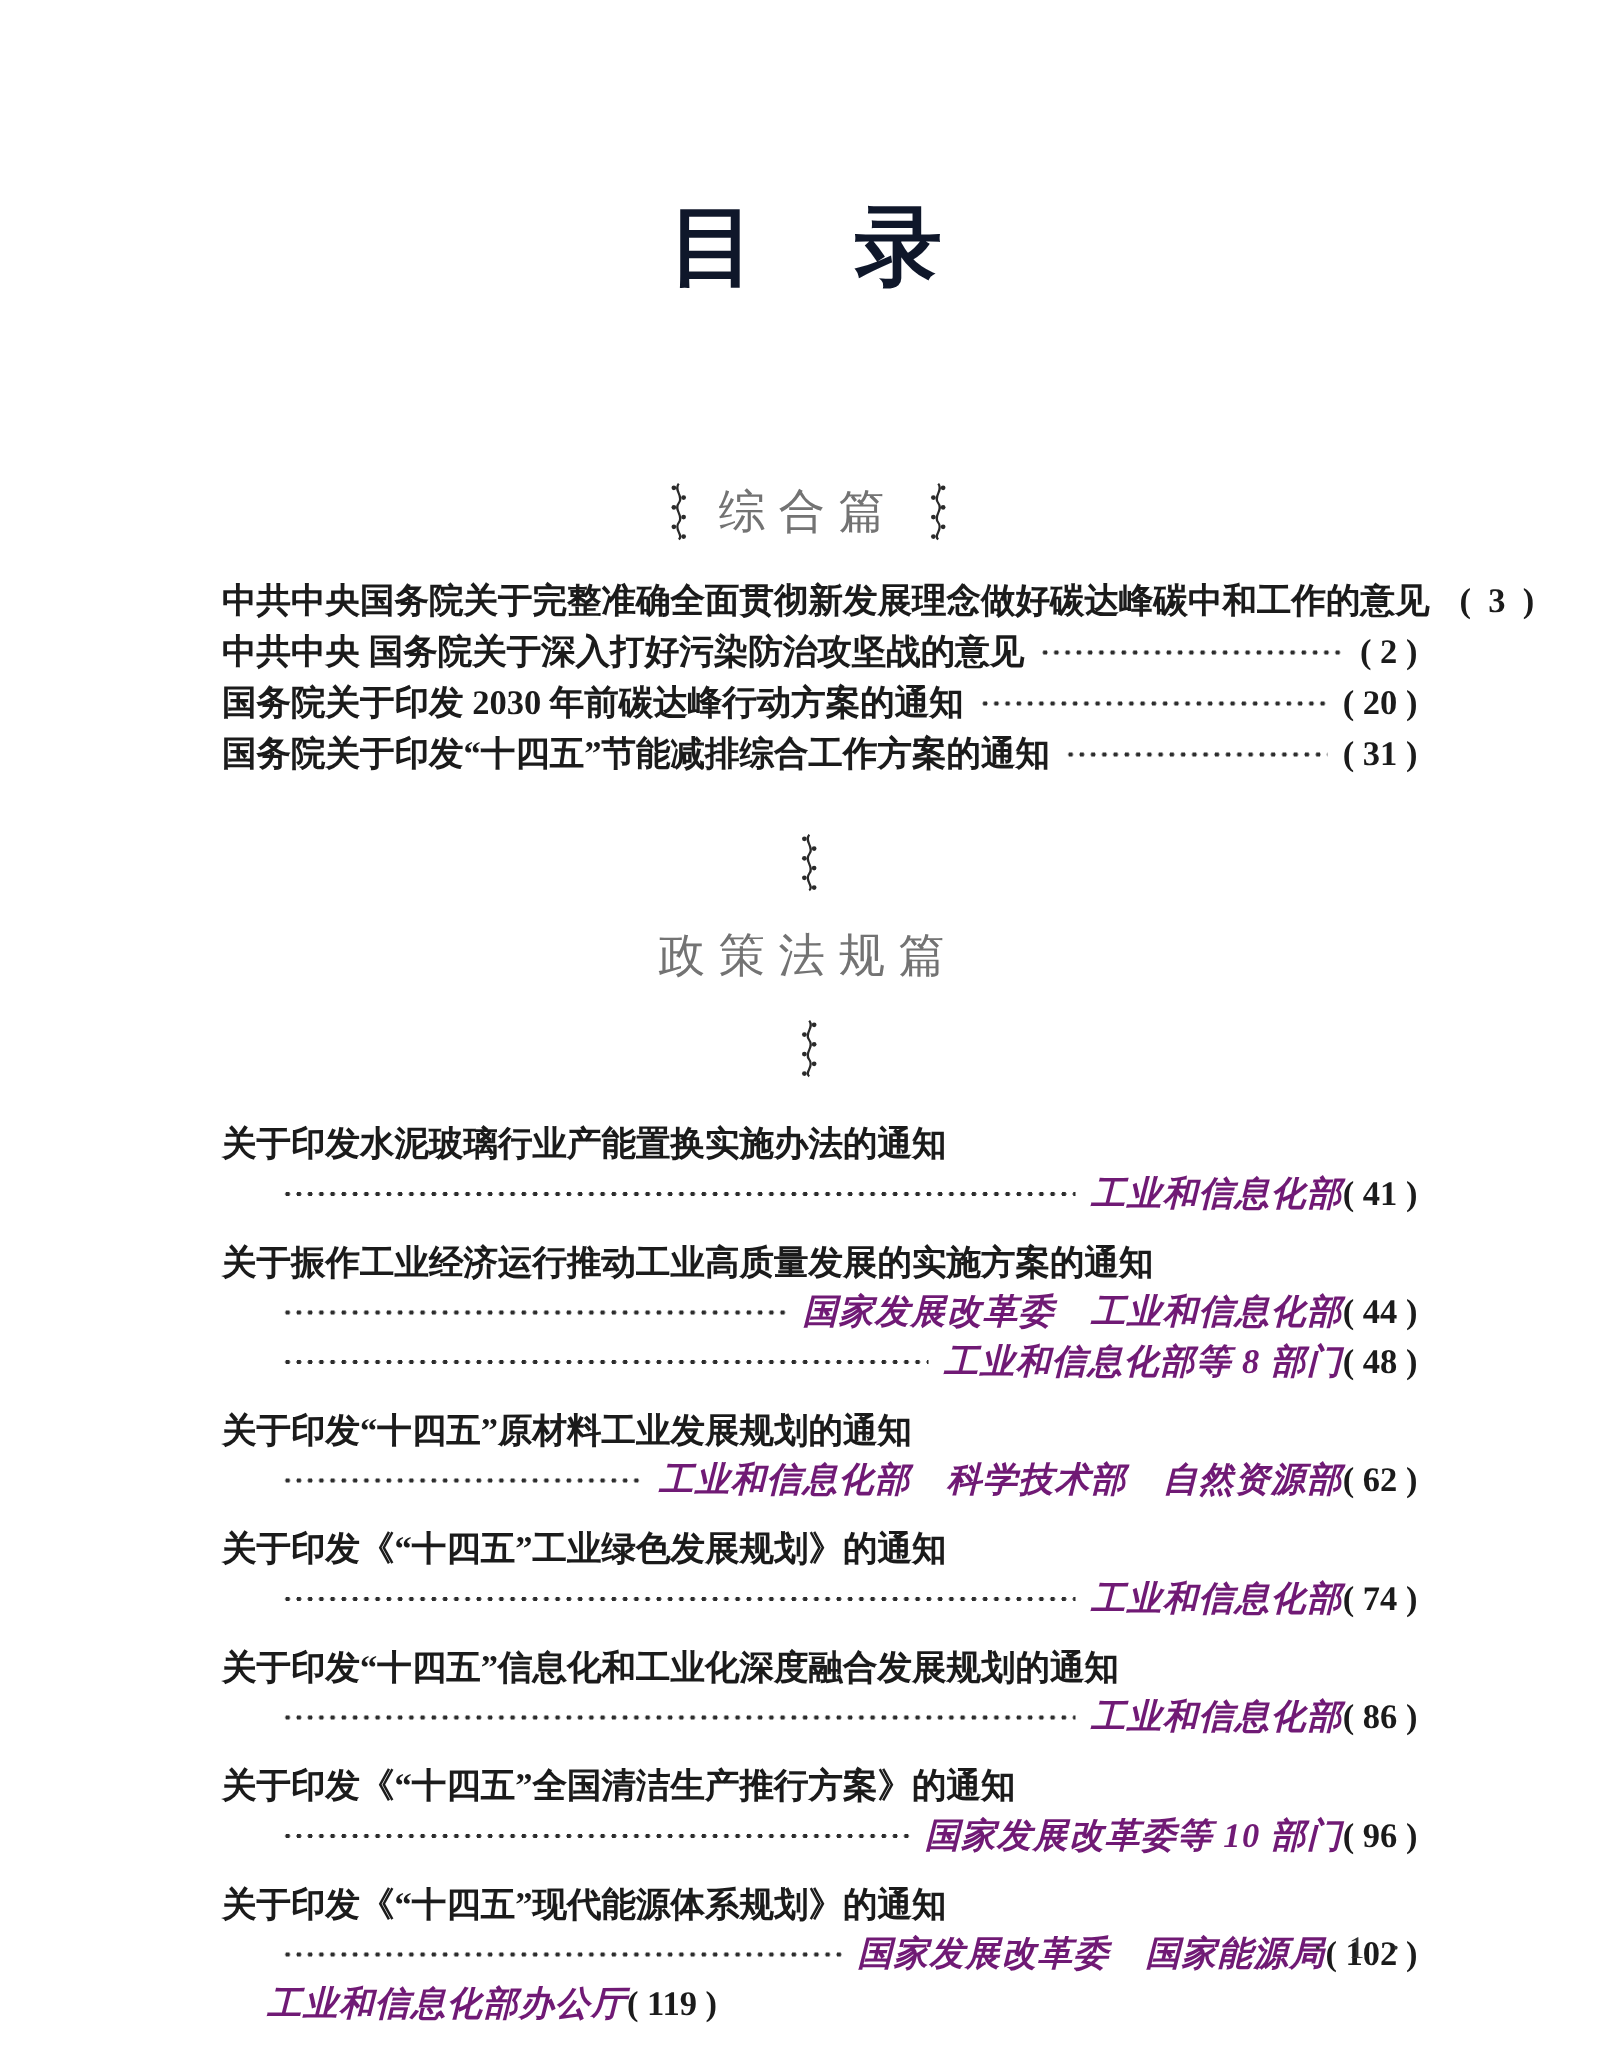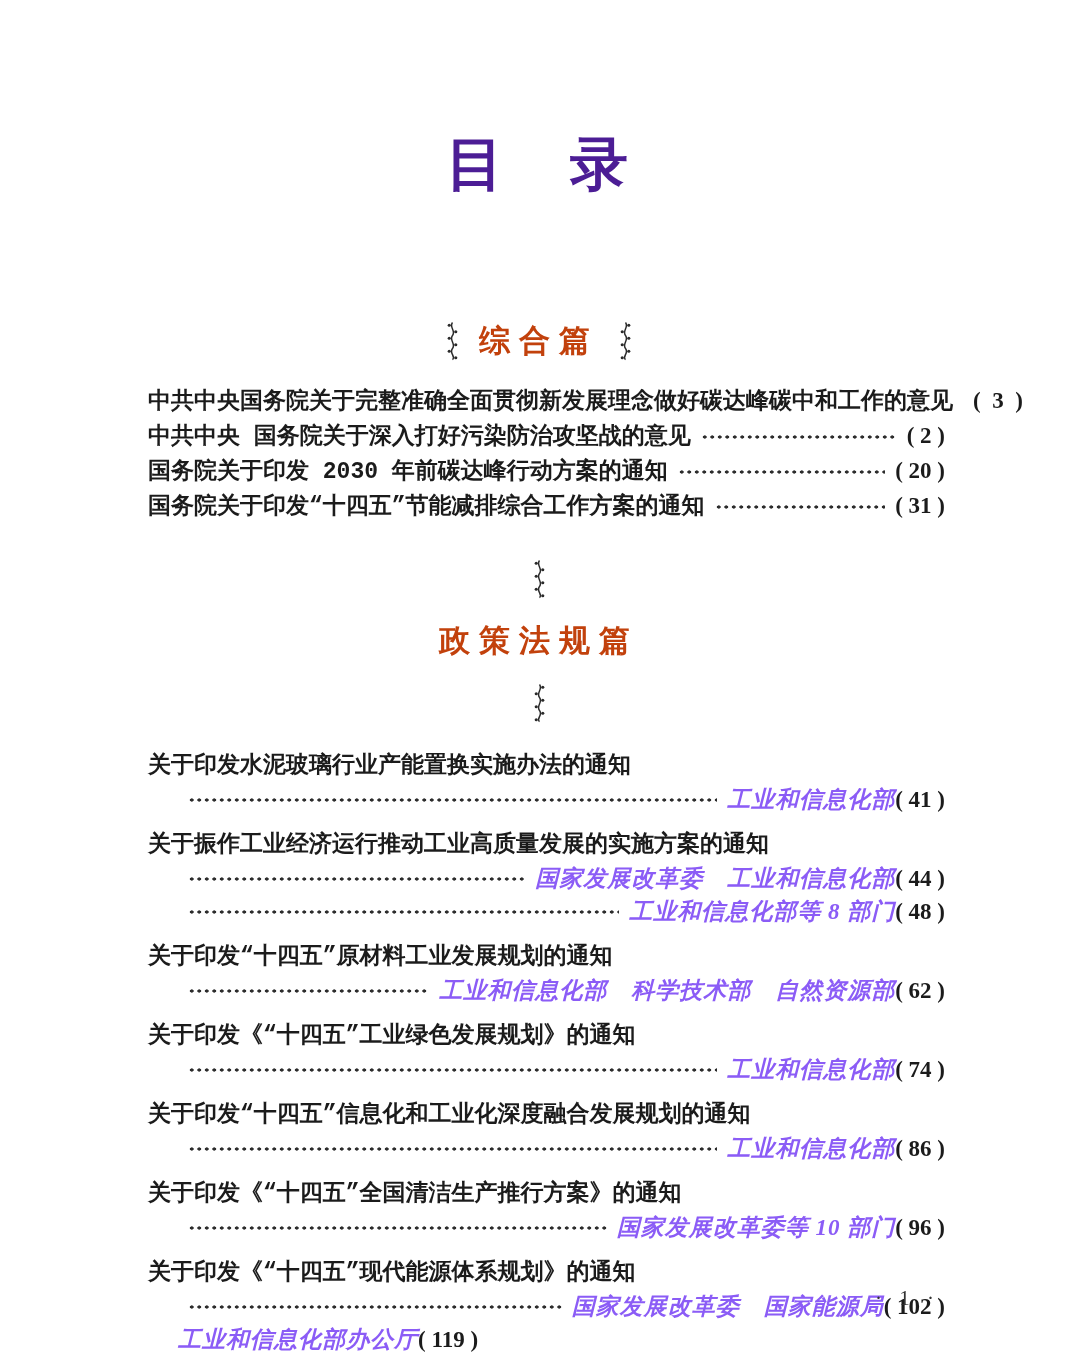--- a/index.html
+++ b/index.html
@@ -11,36 +11,36 @@
     font-family:"Liberation Serif","DejaVu Serif",serif;
     overflow:hidden;
     box-sizing:border-box;
   }
   .doc-title{
     margin-top:126px;
     text-align:center;
     font-size:58px;
     font-weight:700;
     letter-spacing:4px;
-    color:#4c1d95;
+    color:#0f172a;
   }
   .section-heading{
     display:flex;
     align-items:center;
     justify-content:center;
     gap:20px;
   }
   .section-heading.first{margin-top:116px;}
   .section-heading.second{margin-top:34px;flex-direction:column;}
   .heading-text{
     font-family:"Liberation Sans","DejaVu Sans",sans-serif;
     font-size:31px;
-    font-weight:700;
+    font-weight:400;
     letter-spacing:9px;
-    color:#c2410c;
+    color:#737373;
   }
   .ornament{display:inline-flex;align-items:center;}
   .ornament.right svg{transform:scaleX(-1);}
   .toc{
     margin-top:22px;
     padding:0 133px 0 148px;
   }
   .toc.policy{margin-top:26px;}
   .toc-row{
     display:flex;
@@ -52,21 +52,21 @@
   }
   .policy .toc-entry{margin-bottom:0;}
   .policy .title-line{line-height:33px;margin-top:13px;}
   .policy .leader-line{
     display:flex;
     align-items:baseline;
     line-height:33px;
     padding-left:30px;
     font-size:23px;
   }
-  .entry-title{white-space:nowrap;font-family:Liberation Mono, monospace;}
+  .entry-title{white-space:nowrap;}
   .dots{
     flex:1 1 auto;
     align-self:center;
     height:12px;
     margin:0 10px;
     background-image:radial-gradient(circle,#2c2c2c 1.5px,transparent 1.7px);
     background-size:7.5px 12px;
     background-repeat:repeat-x;
     background-position:left center;
   }
@@ -75,21 +75,21 @@
     font-weight:600;
     font-size:23px;
     color:#1b1b1b;
   }
   .source{
     font-style:italic;
     font-weight:600;
     white-space:pre;
     font-size:23px;
     letter-spacing:1px;
-    color:#8b5cf6;
+    color:#701a75;
   }
   .footer{
     position:absolute;
     bottom:56px;
     right:138px;
     font-size:21px;
     letter-spacing:6px;
     color:#333;
   }
 </style>

